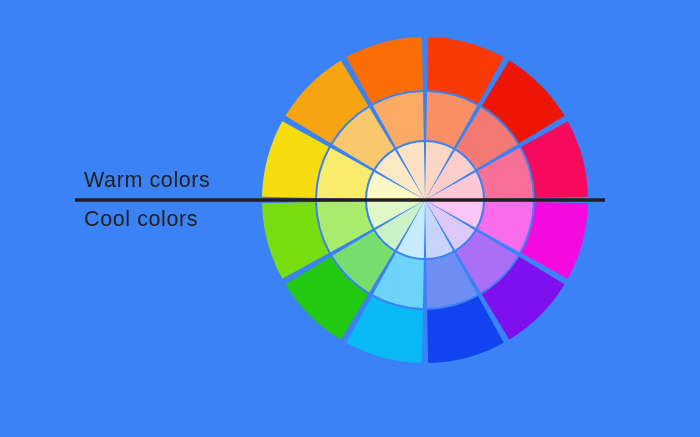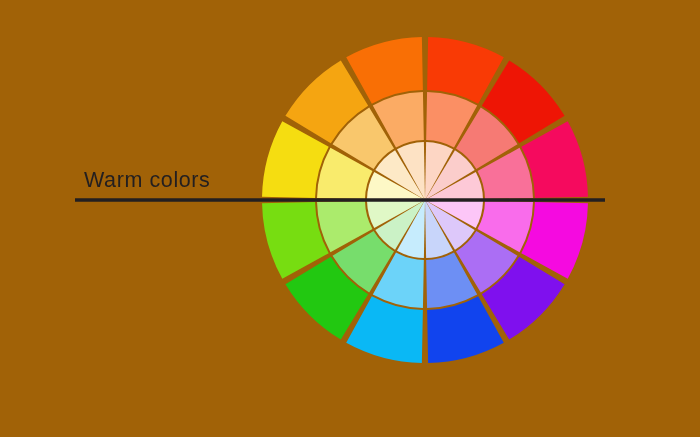--- a/index.html
+++ b/index.html
@@ -10,21 +10,21 @@
     width: 700px;
     height: 437px;
     background: #ffffff;
     font-family: "Liberation Sans", sans-serif;
     overflow: hidden;
   }
   #stage {
     position: relative;
     width: 700px;
     height: 437px;
-    background: #a16207;
+    background: #3b82f6;
   }
   #wheel-svg {
     position: absolute;
     left: 0;
     top: 0;
     width: 700px;
     height: 437px;
   }
   .label {
     position: absolute;
@@ -110,14 +110,15 @@
           <path d="M 425 200 L 396.96962177120986 149.22305743399897 A 58 58 0 0 1 423.88654834081797 142.01068869694464 Z" fill="#fde2c4"></path>
           <path d="M 372.80550260845973 105.44983108399808 A 108 108 0 0 1 422.92667622083343 92.01990309086243 L 423.84815345601857 140.01105727270135 A 60 60 0 0 0 396.0030570046999 147.47212837999894 Z" fill="#fbab64"></path>
           <path d="M 346.22497152943464 57.29928209899708 A 163 163 0 0 1 421.87081688885047 37.030038924172004 L 422.888281336034 90.02027166661914 A 110 110 0 0 0 371.83893784194976 103.69890202999804 Z" fill="#f96f05"></path>
         </g>
       </g>
     <line id="divider-line" x1="75" y1="200" x2="605" y2="200" stroke="#231f20" stroke-width="3.5" stroke-linecap="butt"></line>
   </svg>
 
   <div class="label" id="label-warm">Warm colors</div>
 
+  <div class="label" id="label-cool">Cool colors</div>
 
 </div>
 
 </body></html>

